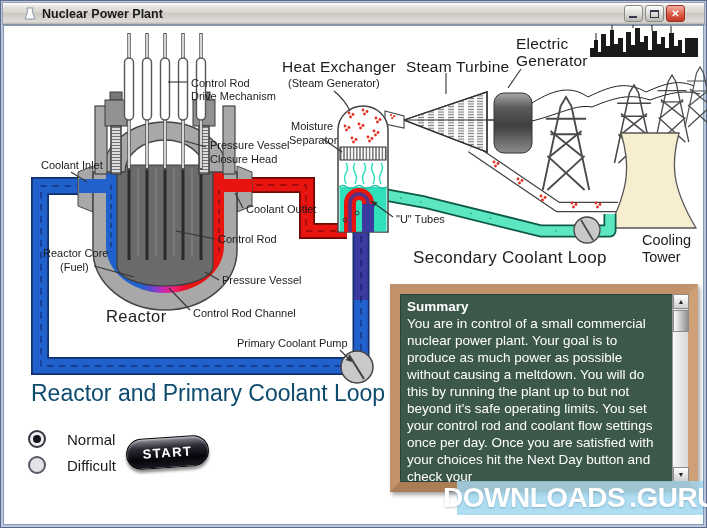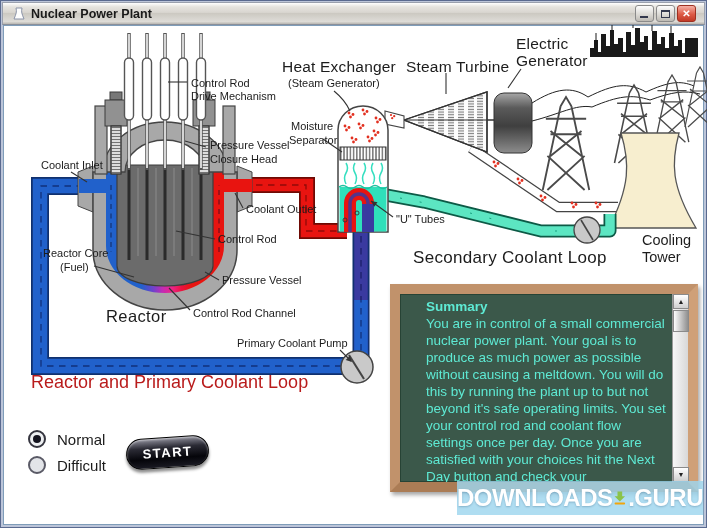--- a/index.html
+++ b/index.html
@@ -4,21 +4,21 @@
 <style>
   html,body{margin:0;padding:0;background:#555;}
   *{box-sizing:border-box;}
   .window{position:relative;width:707px;height:528px;background:#bcc5d9;
     font-family:"Liberation Sans",sans-serif;overflow:hidden;
     box-shadow:inset 0 0 0 1px #5a6a90;}
   
   .titlebar{position:absolute;left:2px;top:2px;right:2px;height:23px;z-index:10;
     background:linear-gradient(180deg,#ffffff,#e6e4df 18%,#d9d6d0 45%,#cbc8c1 48%,#dedcd7 88%,#b9b6b0);
     border:1px solid #9aa0ad;border-bottom:1px solid #8a8f9a;
-    display:flex;align-items:center;padding:0 8px;}
+    display:flex;align-items:center;padding:0 19px;}
   .title-icon{width:16px;height:16px;margin-right:4px;flex:0 0 auto;}
   .title-text{font-size:12.5px;font-weight:bold;color:#1a1a1a;flex:1 1 auto;}
   .win-btns{display:flex;gap:2px;}
   .win-btn{width:19px;height:17px;border-radius:3px;border:1px solid #8a8a8a;
     background:linear-gradient(180deg,#fdfdfd,#d9d7d2 60%,#bdbab4);
     display:flex;align-items:center;justify-content:center;position:relative;}
   .win-btn.close{background:linear-gradient(180deg,#f5b0a4,#dd5b46 55%,#c23a26);
     border-color:#9e3020;color:#fff;font-size:10px;font-weight:bold;}
   .glyph-min{position:absolute;left:4px;bottom:3px;width:8px;height:2px;background:#33384d;}
   .glyph-max{width:9px;height:8px;border:1px solid #33384d;border-top-width:2px;}
@@ -32,52 +32,52 @@
   .huge{font-size:17px;letter-spacing:.3px;}
   .med{font-size:14.5px;}
   .rlabel{font-size:16.5px;letter-spacing:.4px;}
   
   .chalkboard{position:absolute;left:390px;top:284px;width:308px;height:208px;z-index:2;
     background:#3b584a;border:10px solid #c1926b;
     border-right-color:#cfa078;border-bottom-color:#ab7c55;
     box-shadow:2px 3px 4px rgba(0,0,0,.35), inset 0 0 0 1px #27niner;} 
   .chalkboard{box-shadow:2px 3px 4px rgba(0,0,0,.35), inset 0 0 0 1px #274335;}
   .cb-text{position:absolute;left:0;top:0;right:17px;bottom:0;overflow:hidden;
-    padding:4px 3px 0 26px;color:#5eead4;font-size:13.5px;line-height:17px;}
+    padding:4px 3px 0 7px;color:#ffffff;font-size:13.5px;line-height:17px;}
   .cb-title{font-weight:bold;}
   .scrollbar{position:absolute;right:0;top:0;bottom:0;width:16px;
     background:linear-gradient(90deg,#f7f7f7,#d8d8d8);border-left:1px solid #9a9a9a;}
   .sb-btn{position:absolute;left:0;width:16px;height:15px;border:1px solid #8a8a8a;
     background:linear-gradient(180deg,#ffffff,#cfcfcf);
     font-size:7px;color:#222;display:flex;align-items:center;justify-content:center;}
   .sb-up{top:0;}
   .sb-down{bottom:0;}
   .sb-thumb{position:absolute;left:0;top:16px;width:16px;height:22px;
     border:1px solid #8a8a8a;background:linear-gradient(90deg,#fdfdfd,#8f8f8f);}
   
-  .diagram-heading{position:absolute;left:31px;top:372px;z-index:2;font-size:18px;color:#b91c1c;}
+  .diagram-heading{position:absolute;left:31px;top:380px;z-index:2;font-size:23px;color:#0c4a6e;}
   .radio-row{position:absolute;z-index:2;display:flex;align-items:center;}
   .radio-normal{left:28px;top:430px;}
   .radio-difficult{left:28px;top:456px;align-items:flex-end;}
   .radio-circle{width:18px;height:18px;border-radius:50%;border:2px solid #35353f;
     background:#eef0f2;display:flex;align-items:center;justify-content:center;}
   .radio-difficult .radio-circle{border-color:#5a5a66;background:#e2e4e8;}
   .radio-dot{width:8px;height:8px;border-radius:50%;background:#14141f;}
-  .radio-label{margin-left:11px;font-size:15px;color:#1b1b1b;}
+  .radio-label{margin-left:21px;font-size:15px;color:#1b1b1b;}
   .difficult-note{position:absolute;left:53px;top:477px;z-index:2;font-size:11.5px;color:#3a3a3a;}
   .start-btn{position:absolute;left:126px;top:437px;width:83px;height:31px;z-index:2;
     border-radius:16px;border:1px solid #000;transform:rotate(-4deg);
     background:linear-gradient(180deg,#8e8e9a 0%,#2b2b35 32%,#05050a 70%,#191922 100%);
     color:#fff;font-weight:bold;font-size:13px;letter-spacing:1.5px;
     display:flex;align-items:center;justify-content:center;
     box-shadow:0 3px 3px rgba(0,0,0,.45), inset 0 1px 2px rgba(255,255,255,.55);}
   
   .watermark{position:absolute;left:457px;top:481px;width:246px;height:34px;z-index:6;
     background:rgba(158,213,238,.82);display:flex;align-items:center;justify-content:center;
-    font-weight:bold;font-size:24px;color:#fff;letter-spacing:-.5px;
+    font-weight:bold;font-size:28px;color:#fff;letter-spacing:-.5px;
     text-shadow:0 1px 2px rgba(0,50,90,.25);}
   .wm-icon{margin:0 2px;}
 </style>
 </head>
 <body>
 
 <div class="window">
 
   <div class="content-bg"></div>
 

